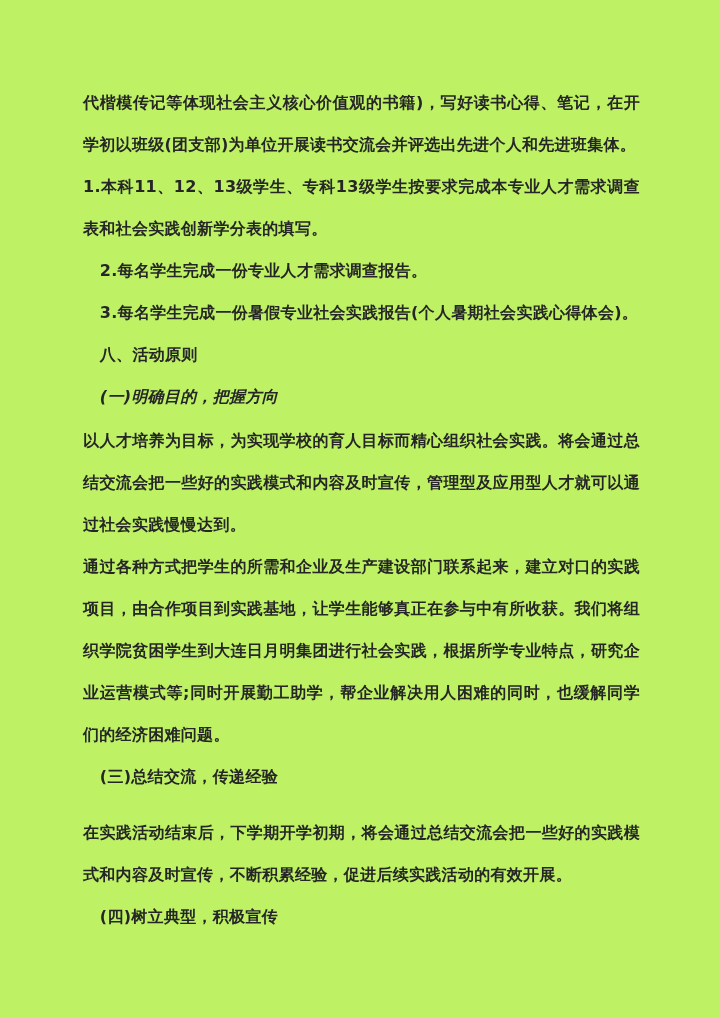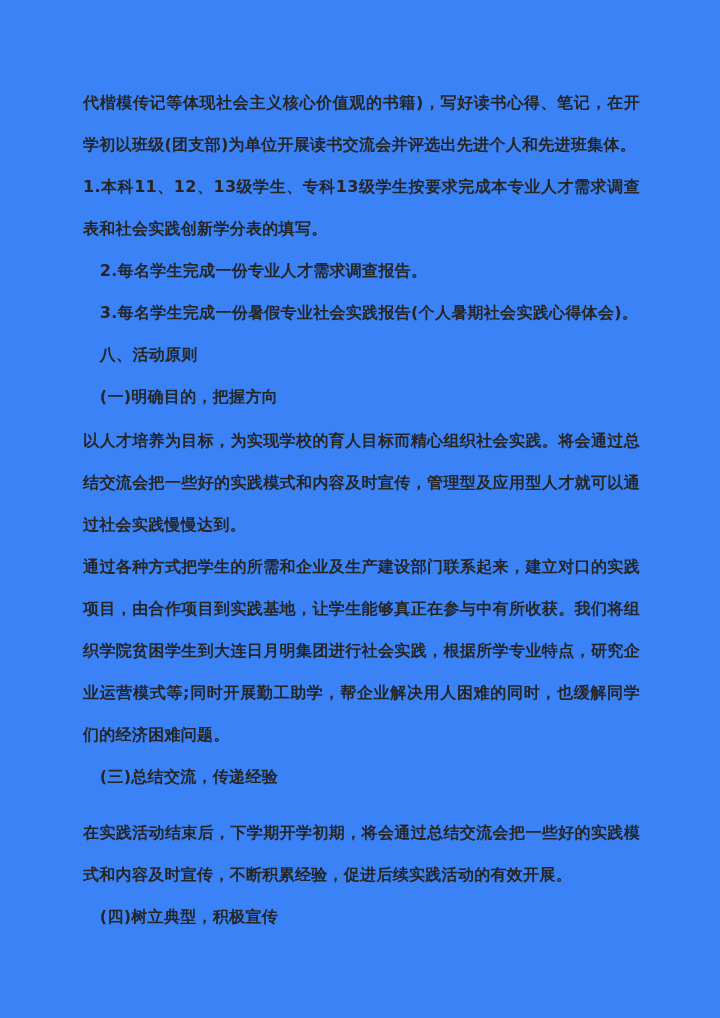--- a/index.html
+++ b/index.html
@@ -12,41 +12,41 @@
     position: relative;
     overflow: hidden;
     font-family: "DejaVu Sans", "Liberation Sans", sans-serif;
   }
   .page {
     position: absolute;
     left: 0;
     top: 0;
     width: 720px;
     height: 1018px;
-    background: #3b82f6;
+    background: #bef264;
   }
   .doc {
     position: absolute;
     left: 83px;
     top: 82px;
     width: 557px;
     color: #262626;
     font-size: 16px;
     font-weight: 600;
     line-height: 42px;
     text-align: justify;
     letter-spacing: 0.3px;
   }
   .doc p {
     margin: 0;
   }
   .indent {
     text-indent: 1.05em;
   }
-  .gap-after-sm { margin-bottom: 2px !important; }
+  .gap-after-sm { margin-bottom: 2px !important; font-style: italic; }
   .gap-after-md { margin-bottom: 14px !important; }
   .gap-after-lg { margin-bottom: 16px !important; }
 </style>
 </head>
 <body>
 
 <div class="page">
   <div class="doc">
     <p>代楷模传记等体现社会主义核心价值观的书籍)，写好读书心得、笔记，在开学初以班级(团支部)为单位开展读书交流会并评选出先进个人和先进班集体。</p>
     <p>1.本科11、12、13级学生、专科13级学生按要求完成本专业人才需求调查表和社会实践创新学分表的填写。</p>

